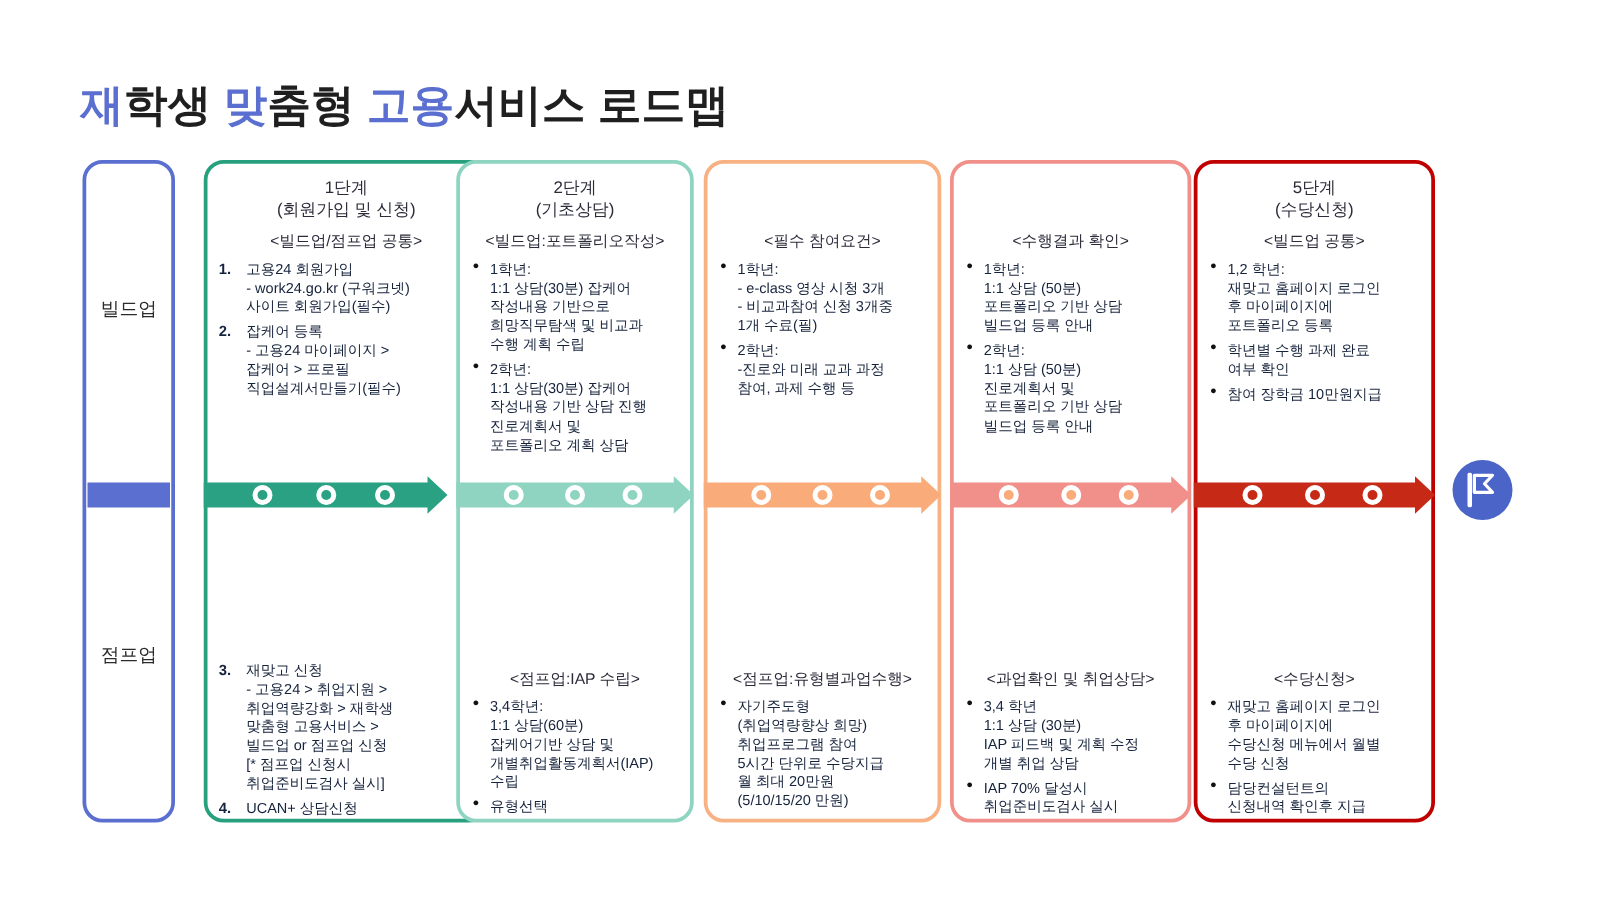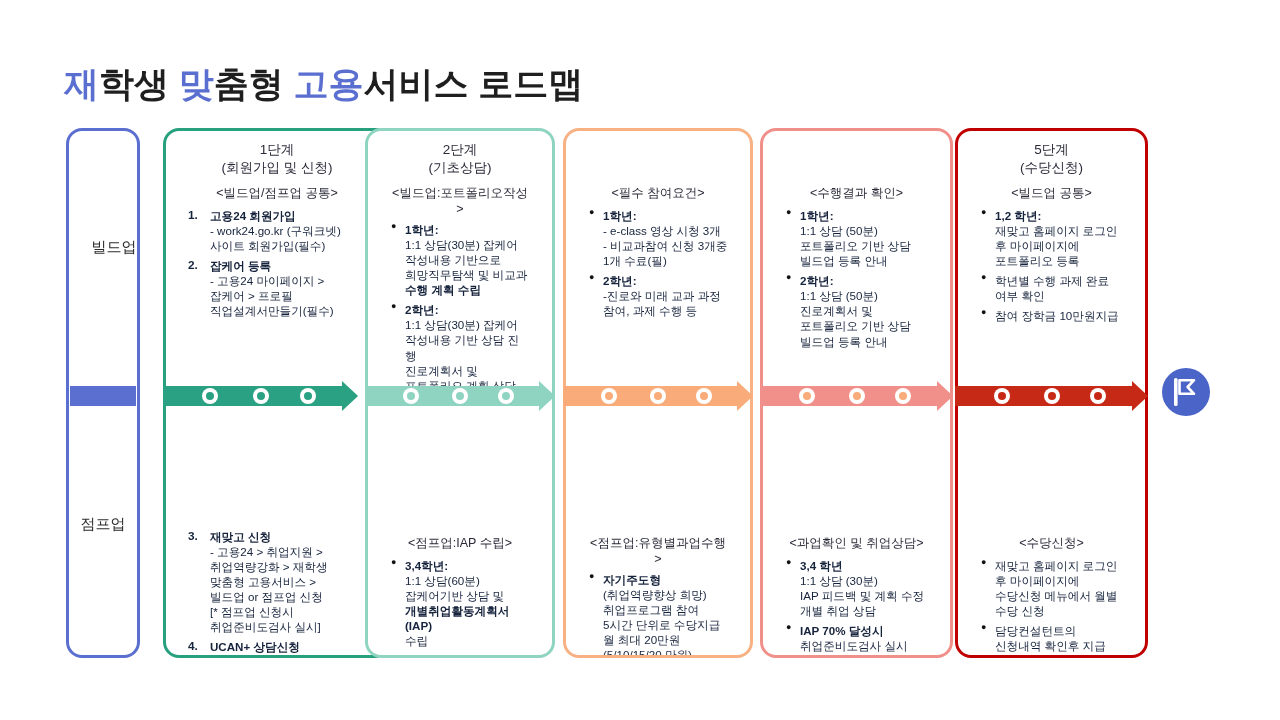--- a/index.html
+++ b/index.html
@@ -30,37 +30,37 @@
     position:absolute;
     left:66px;top:128px;width:74px;height:530px;
     border:3px solid #5b6fd0;border-radius:16px;
     background:#fff;
     box-sizing:border-box;
   }
   .track-label{
     position:absolute;left:66px;width:74px;
     text-align:center;font-size:15px;color:#2b2b2b;
   }
-  .track-label.top{top:238px;padding-left:11px;}
+  .track-label.top{top:238px;}
   .track-label.bottom{top:515px;}
 
   
   .stage{
     position:absolute;top:128px;height:530px;
     border:3px solid #333;border-radius:16px;
     background:#fff;box-sizing:border-box;
     overflow:hidden;
   }
   .stage .head{
     text-align:center;padding-top:10px;
     font-size:13.5px;line-height:1.35;color:#2b2b3a;
   }
   .stage .half{
     position:absolute;left:0;right:0;
-    padding:0 22px;box-sizing:border-box;
+    padding:0 9px;box-sizing:border-box;
   }
   .stage .half.upper{top:48px;height:325px;}
   .stage .half.lower{top:398px;bottom:4px;}
   .sec-title{
     text-align:center;font-size:12.5px;margin:6px 0 6px 0;
     color:#2b2b3a;font-weight:400;
   }
   ul.items{list-style:none;margin:0;padding:0;}
   ul.items li{
     position:relative;font-size:11.6px;line-height:1.3;
@@ -68,21 +68,21 @@
   }
   ul.items li.bullet{padding-left:15px;}
   ul.items li.bullet:before{
     content:"\25CF";position:absolute;left:1px;top:-1px;font-size:9px;color:#111;
   }
   ul.items li.num{padding-left:22px;}
   ul.items li.num > .n{
     position:absolute;left:0px;top:0px;font-weight:700;font-size:11.8px;
   }
   .ln{display:block;}
-  .ln.b{font-weight:700;}
+  .ln.b{font-weight:400;}
 
   
   .band{
     position:absolute;top:386px;height:20px;
   }
   .band .bar{
     position:absolute;left:0;top:0;height:20px;right:14px;
   }
   .band .tip{
     position:absolute;right:0;top:-5px;

